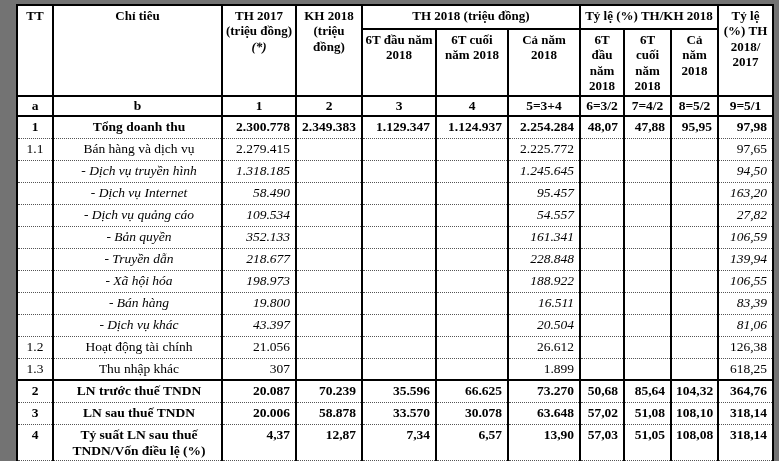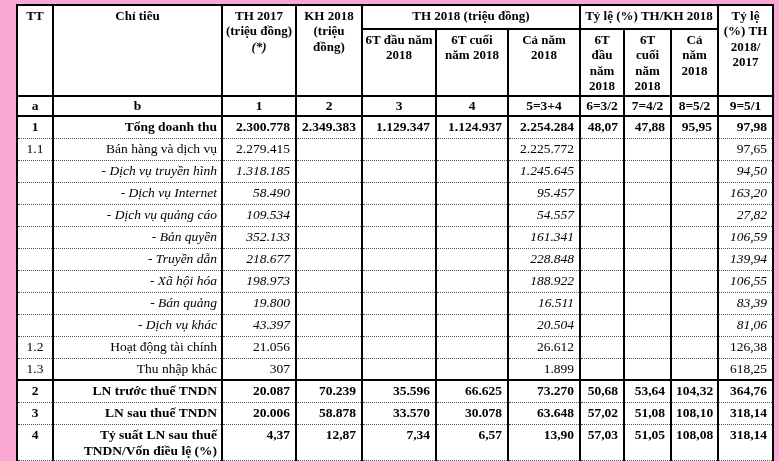--- a/index.html
+++ b/index.html
@@ -1,19 +1,19 @@
 <!DOCTYPE html>
 <html><head>
 <meta charset="utf-8">
 <style>
   html,body{margin:0;padding:0;background:#fff;}
   .page{
     position:relative;
     width:779px;height:461px;
-    background:#f9a8d4;
+    background:#737373;
     font-family:"Liberation Serif", serif;
     color:#000;
     box-sizing:border-box;
     padding:4px 0 0 16px;
     overflow:hidden;
   }
   table{
     border-collapse:collapse;
     table-layout:fixed;
     width:756px;
@@ -54,21 +54,21 @@
   tbody td{
     font-size:13.5px;
     line-height:1.2;
     vertical-align:middle;
     padding:1px 4px;
     border-top:1px dotted #555;
   }
   tbody tr:first-child td{border-top:none;}
   tbody tr.topline td{border-top:2px solid #000;}
   tbody td.tt{text-align:center;padding:1px 1px;}
-  tbody td.label{text-align:right;padding-left:7px;}
+  tbody td.label{text-align:center;padding-left:7px;}
   tbody td.num{text-align:right;padding-right:5px;}
   tr.bold td{font-weight:bold;}
   tr.italic td{font-style:italic;}
   tr.vtop td{vertical-align:top;padding-top:2px;}
   tbody tr:last-child td{border-bottom:1px dotted #555;}
 </style>
 </head>
 <body>
 
 <div class="page">
@@ -218,21 +218,21 @@
           <td class="num"></td>
           <td class="num"></td>
           <td class="num">188.922</td>
           <td class="num"></td>
           <td class="num"></td>
           <td class="num"></td>
           <td class="num">106,55</td>
         </tr>
         <tr class="italic">
           <td class="tt"></td>
-          <td class="label">- Bán quảng</td>
+          <td class="label">- Bán hàng</td>
           <td class="num">19.800</td>
           <td class="num"></td>
           <td class="num"></td>
           <td class="num"></td>
           <td class="num">16.511</td>
           <td class="num"></td>
           <td class="num"></td>
           <td class="num"></td>
           <td class="num">83,39</td>
         </tr>
@@ -277,21 +277,21 @@
         </tr>
         <tr class="bold topline">
           <td class="tt">2</td>
           <td class="label">LN trước thuế TNDN</td>
           <td class="num">20.087</td>
           <td class="num">70.239</td>
           <td class="num">35.596</td>
           <td class="num">66.625</td>
           <td class="num">73.270</td>
           <td class="num">50,68</td>
-          <td class="num">53,64</td>
+          <td class="num">85,64</td>
           <td class="num">104,32</td>
           <td class="num">364,76</td>
         </tr>
         <tr class="bold">
           <td class="tt">3</td>
           <td class="label">LN sau thuế TNDN</td>
           <td class="num">20.006</td>
           <td class="num">58.878</td>
           <td class="num">33.570</td>
           <td class="num">30.078</td>

